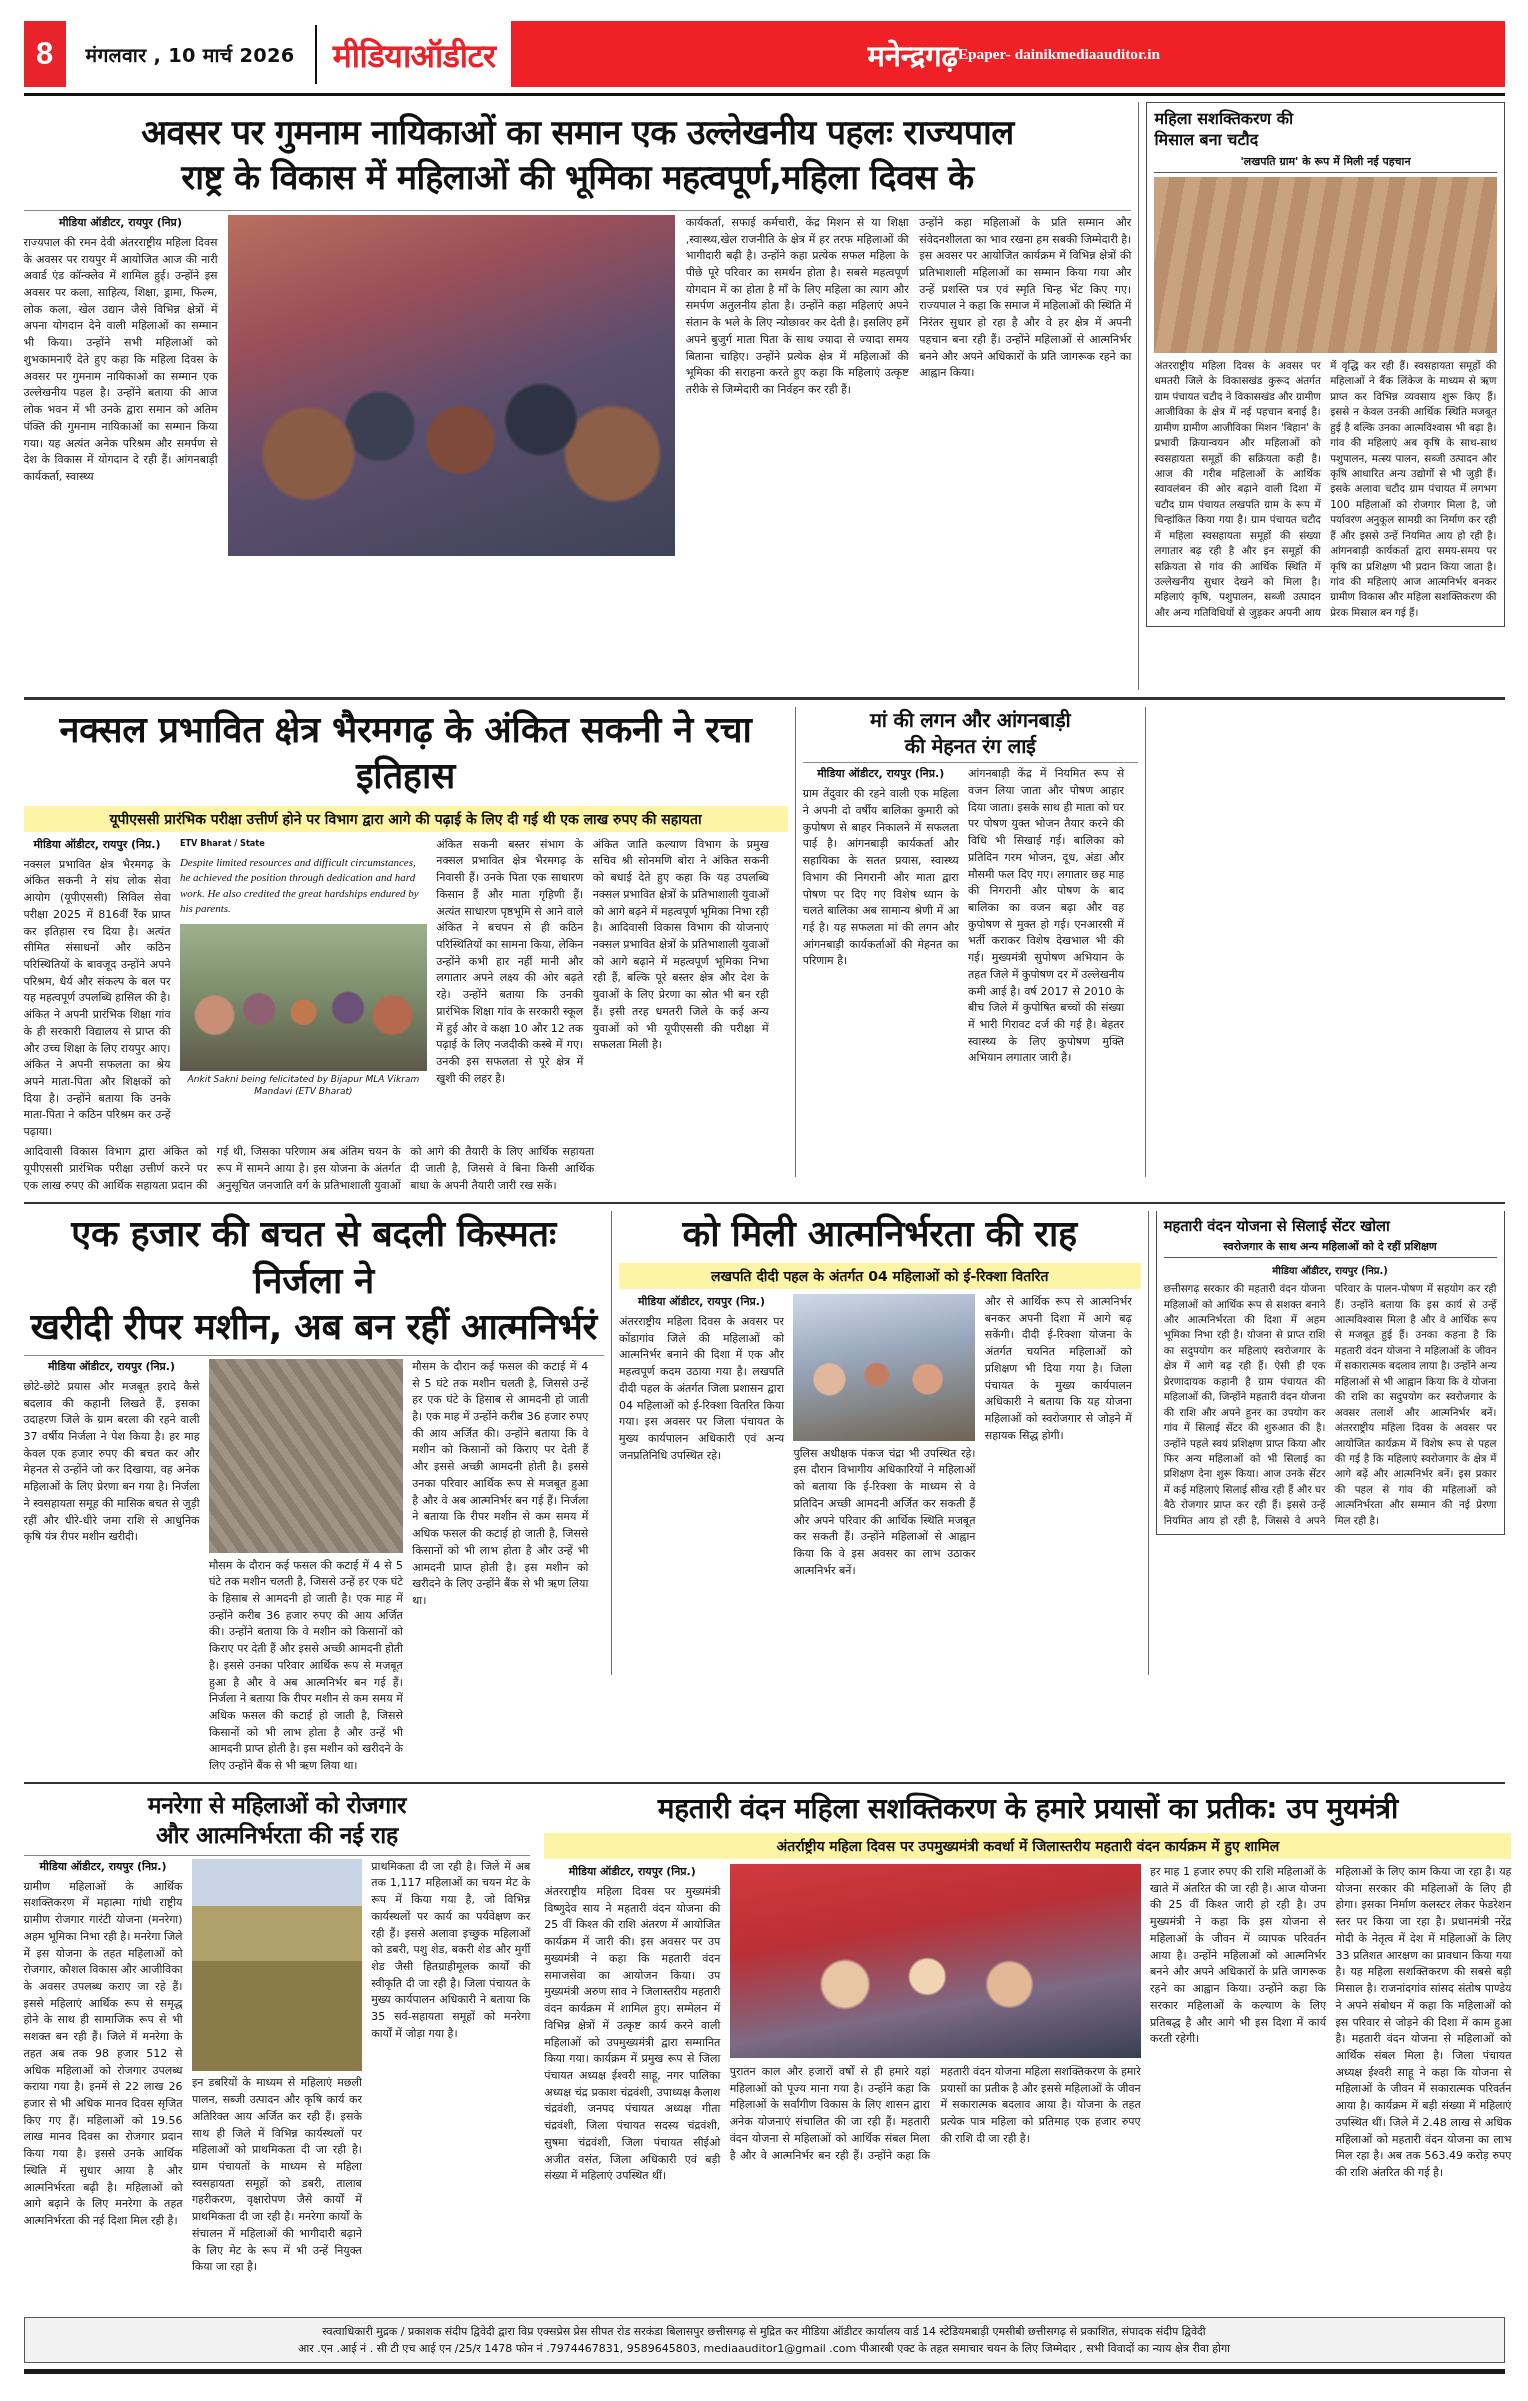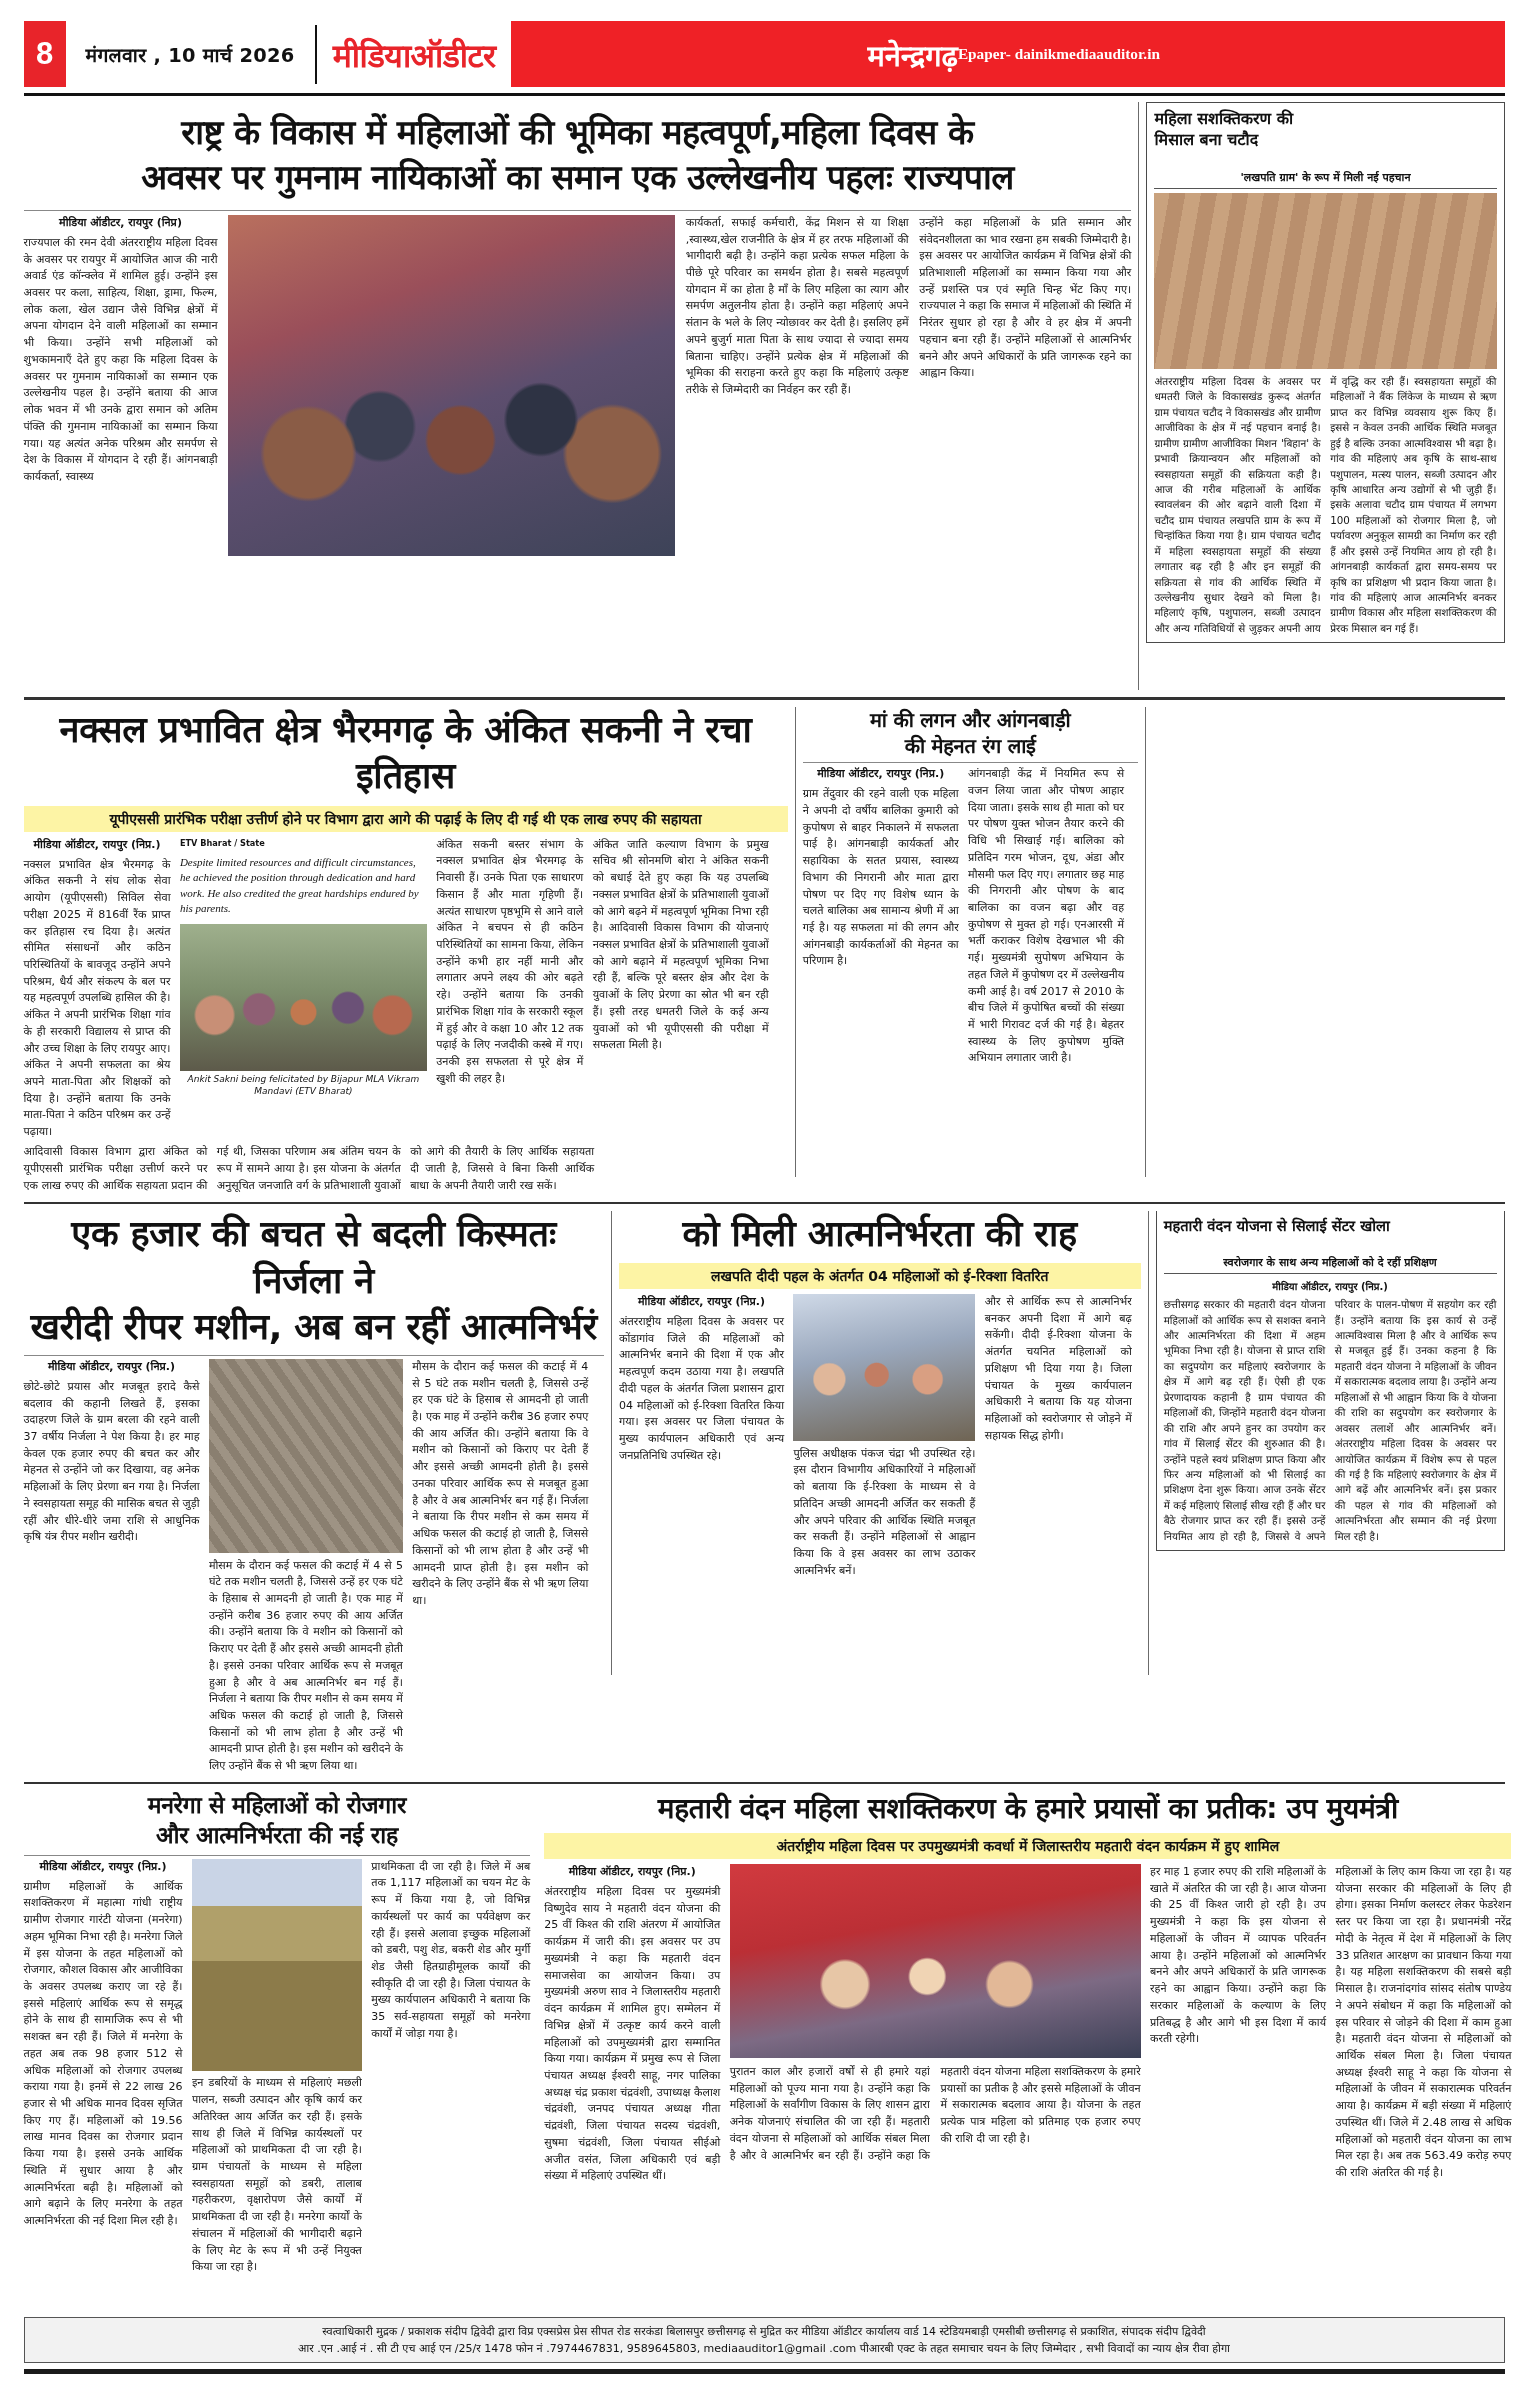--- a/index.html
+++ b/index.html
@@ -127,21 +127,21 @@
 
   
   .sidebox { border:1.8px solid #4a4a4a; padding:5.9px 7px; }
   .sidehead {
     font-family:"DejaVu Sans",sans-serif; font-weight:bold;
     font-size:16px; text-align:left; line-height:1.28;
   }
   .sidesub {
     font-family:"DejaVu Sans",sans-serif; font-weight:bold;
     font-size:11px; text-align:center; padding:2.9px 0 3.5px 0;
-    border-bottom:1.2px solid #555; margin-bottom:4.7px;margin-top:16px;
+    border-bottom:1.2px solid #555; margin-bottom:4.7px;
   }
   .sidetext {
     font-family:"DejaVu Sans",sans-serif; font-size:10.3px;
     line-height:1.5; text-align:justify; color:#141414;
   }
 
   
   .footer {
     border:1.2px solid #555; background:#f2f2f2;
     font-family:"DejaVu Sans",sans-serif; font-size:11px;
@@ -166,22 +166,22 @@
       <div class="city">मनेन्द्रगढ़</div>
       <div class="epaper">Epaper- dainikmediaauditor.in</div>
     </div>
   </div>
   <div class="rule-thick"></div>
 
   <div class="body-grid" style="margin-top:5.9px;">
 
     <div class="left-zone">
       <div class="h-lead">
+        <div>अवसर पर गुमनाम नायिकाओं का समान एक उल्लेखनीय पहलः राज्यपाल</div>
         <div>राष्ट्र के विकास में महिलाओं की भूमिका महत्वपूर्ण,महिला दिवस के</div>
-        <div>अवसर पर गुमनाम नायिकाओं का समान एक उल्लेखनीय पहलः राज्यपाल</div>
       </div>
       <div class="hair"></div>
 
       <div style="display:flex; gap:10.6px; margin-top:4.7px;">
         <div style="width:194px;">
           <div class="byline">मीडिया ऑडीटर, रायपुर (निप्र)</div>
           <div class="bodytext" style="margin-top:3.5px;">राज्यपाल की रमन देवी अंतरराष्ट्रीय महिला दिवस के अवसर पर रायपुर में आयोजित आज की नारी अवार्ड एंड कॉन्क्लेव में शामिल हुई। उन्होंने इस अवसर पर कला, साहित्य, शिक्षा, ड्रामा, फिल्म, लोक कला, खेल उद्यान जैसे विभिन्न क्षेत्रों में अपना योगदान देने वाली महिलाओं का सम्मान भी किया। उन्होंने सभी महिलाओं को शुभकामनाएँ देते हुए कहा कि महिला दिवस के अवसर पर गुमनाम नायिकाओं का सम्मान एक उल्लेखनीय पहल है। उन्होंने बताया की आज लोक भवन में भी उनके द्वारा समान को अतिम पंक्ति की गुमनाम नायिकाओं का सम्मान किया गया। यह अत्यंत अनेक परिश्रम और समर्पण से देश के विकास में योगदान दे रही हैं। आंगनबाड़ी कार्यकर्ता, स्वास्थ्य</div>
         </div>
         <div style="width:447px;">
           <div class="photo ph-crowd" style="height:341px;"></div>

